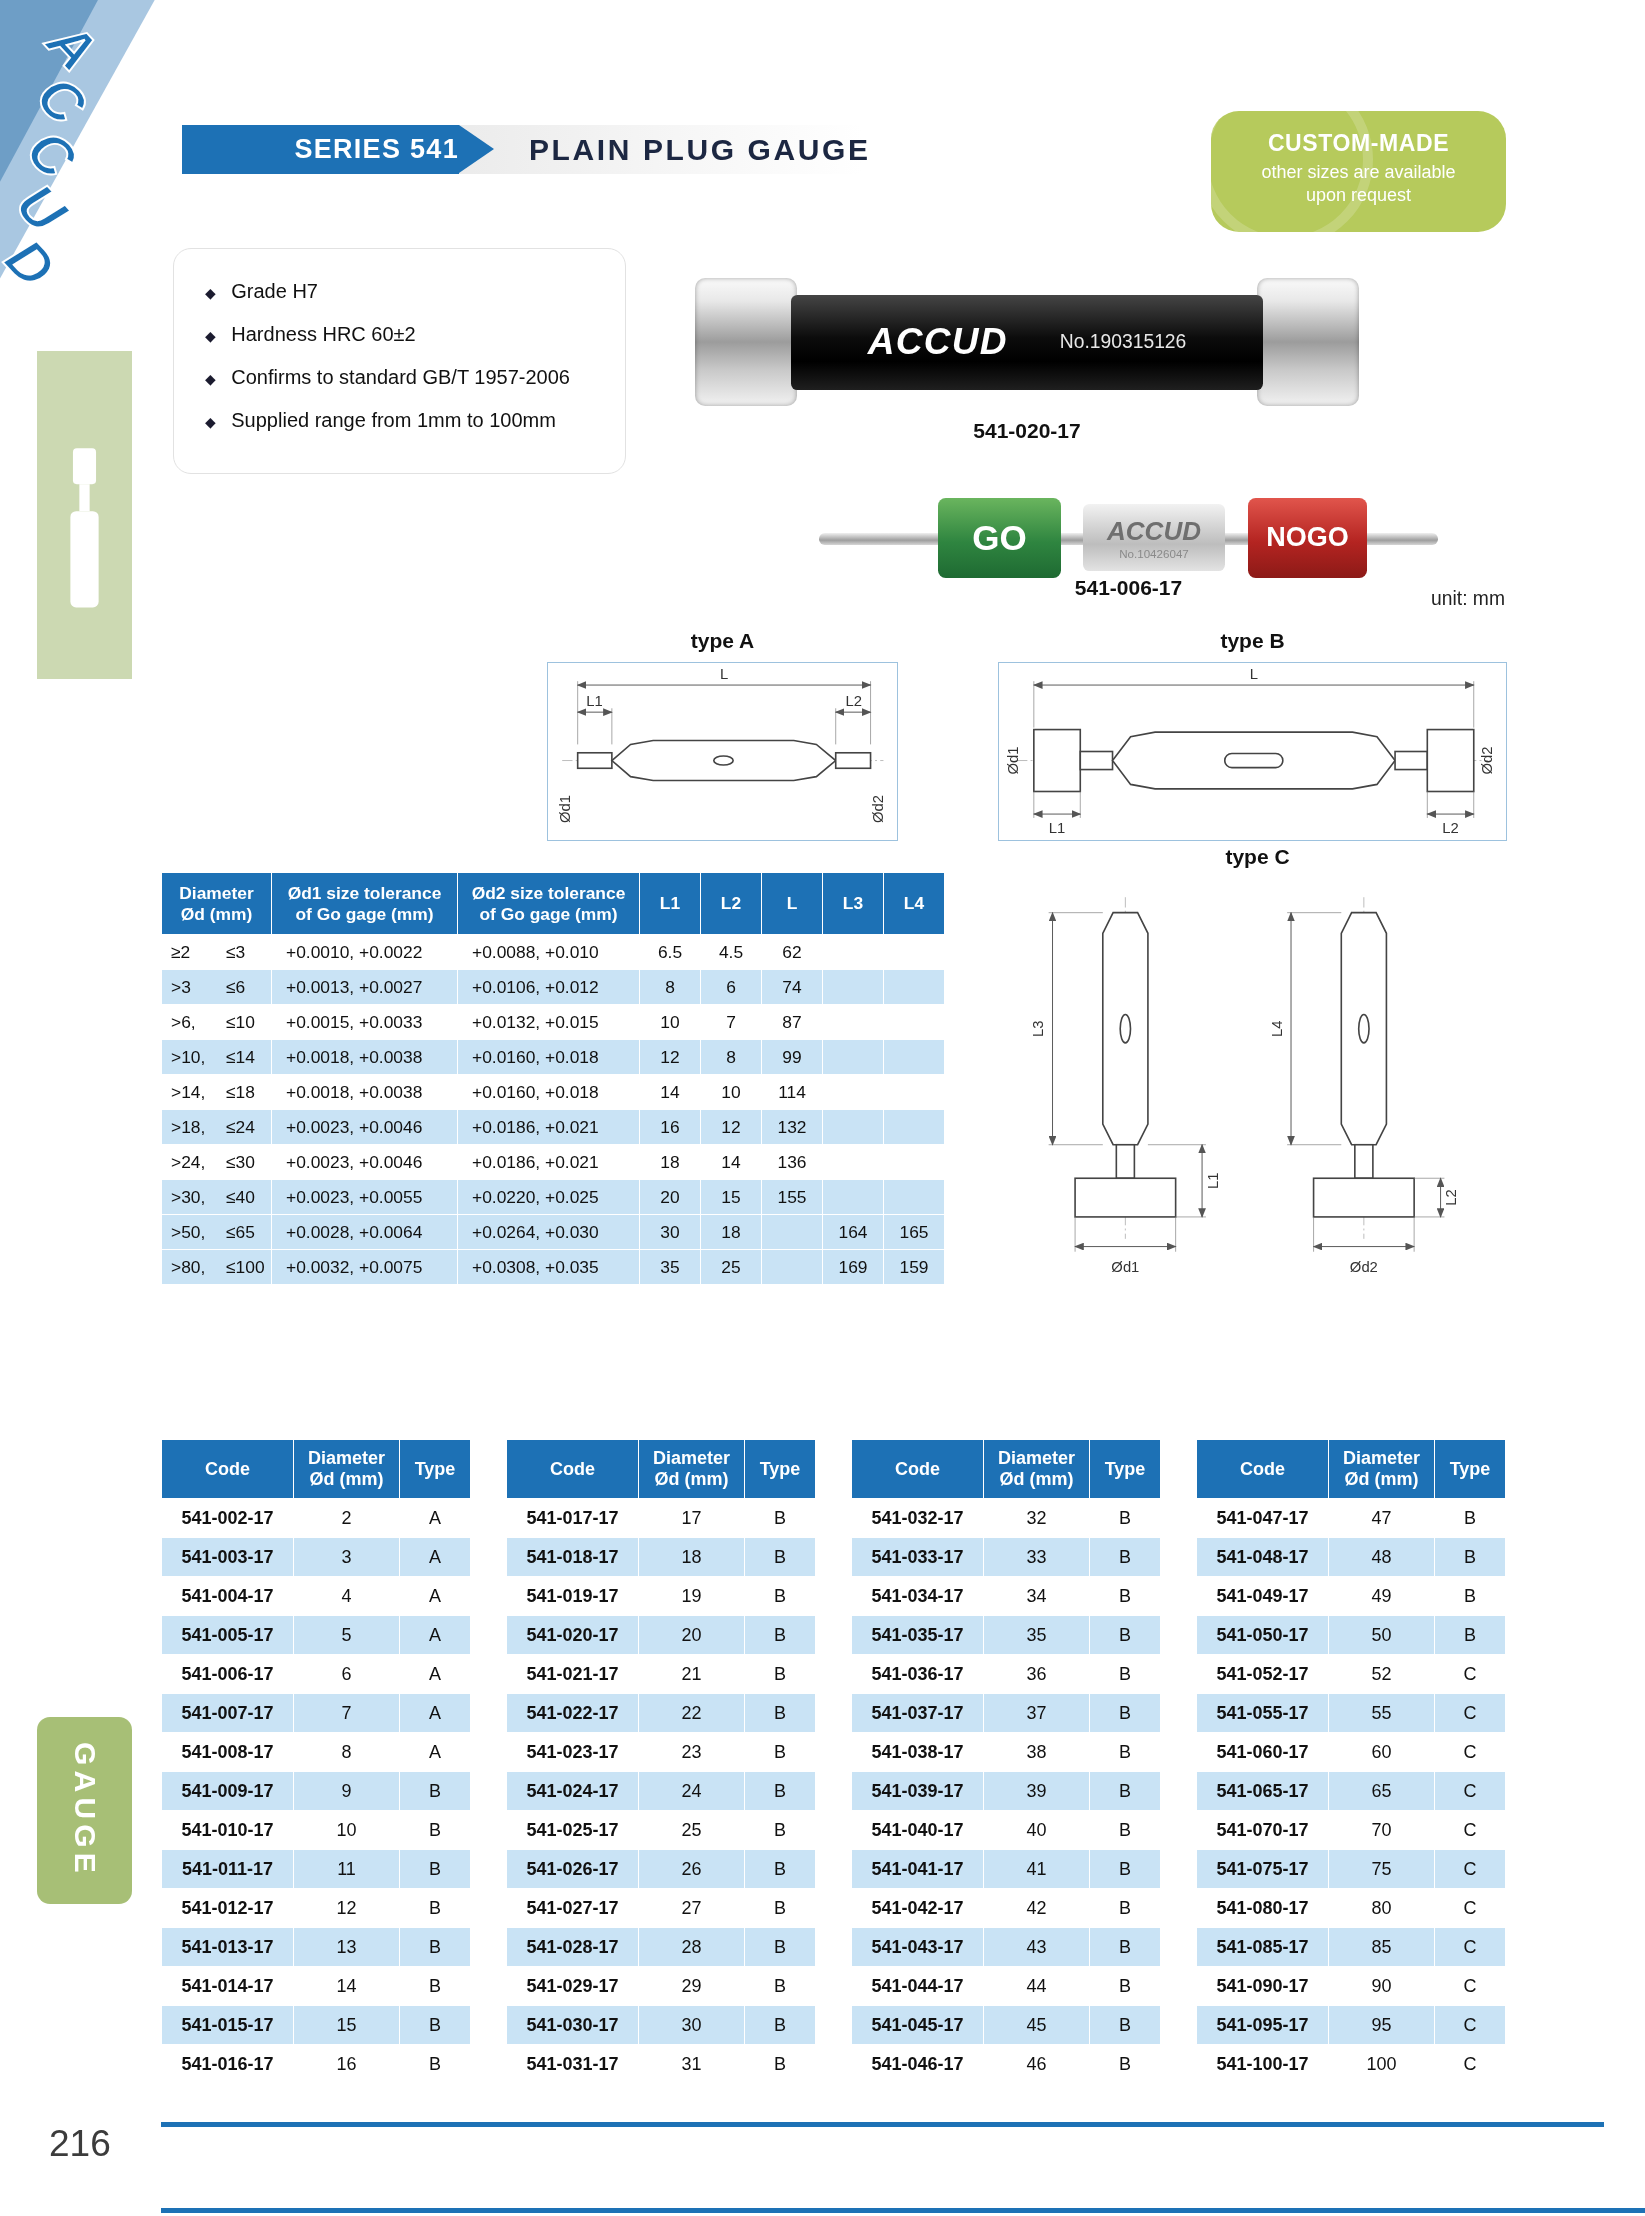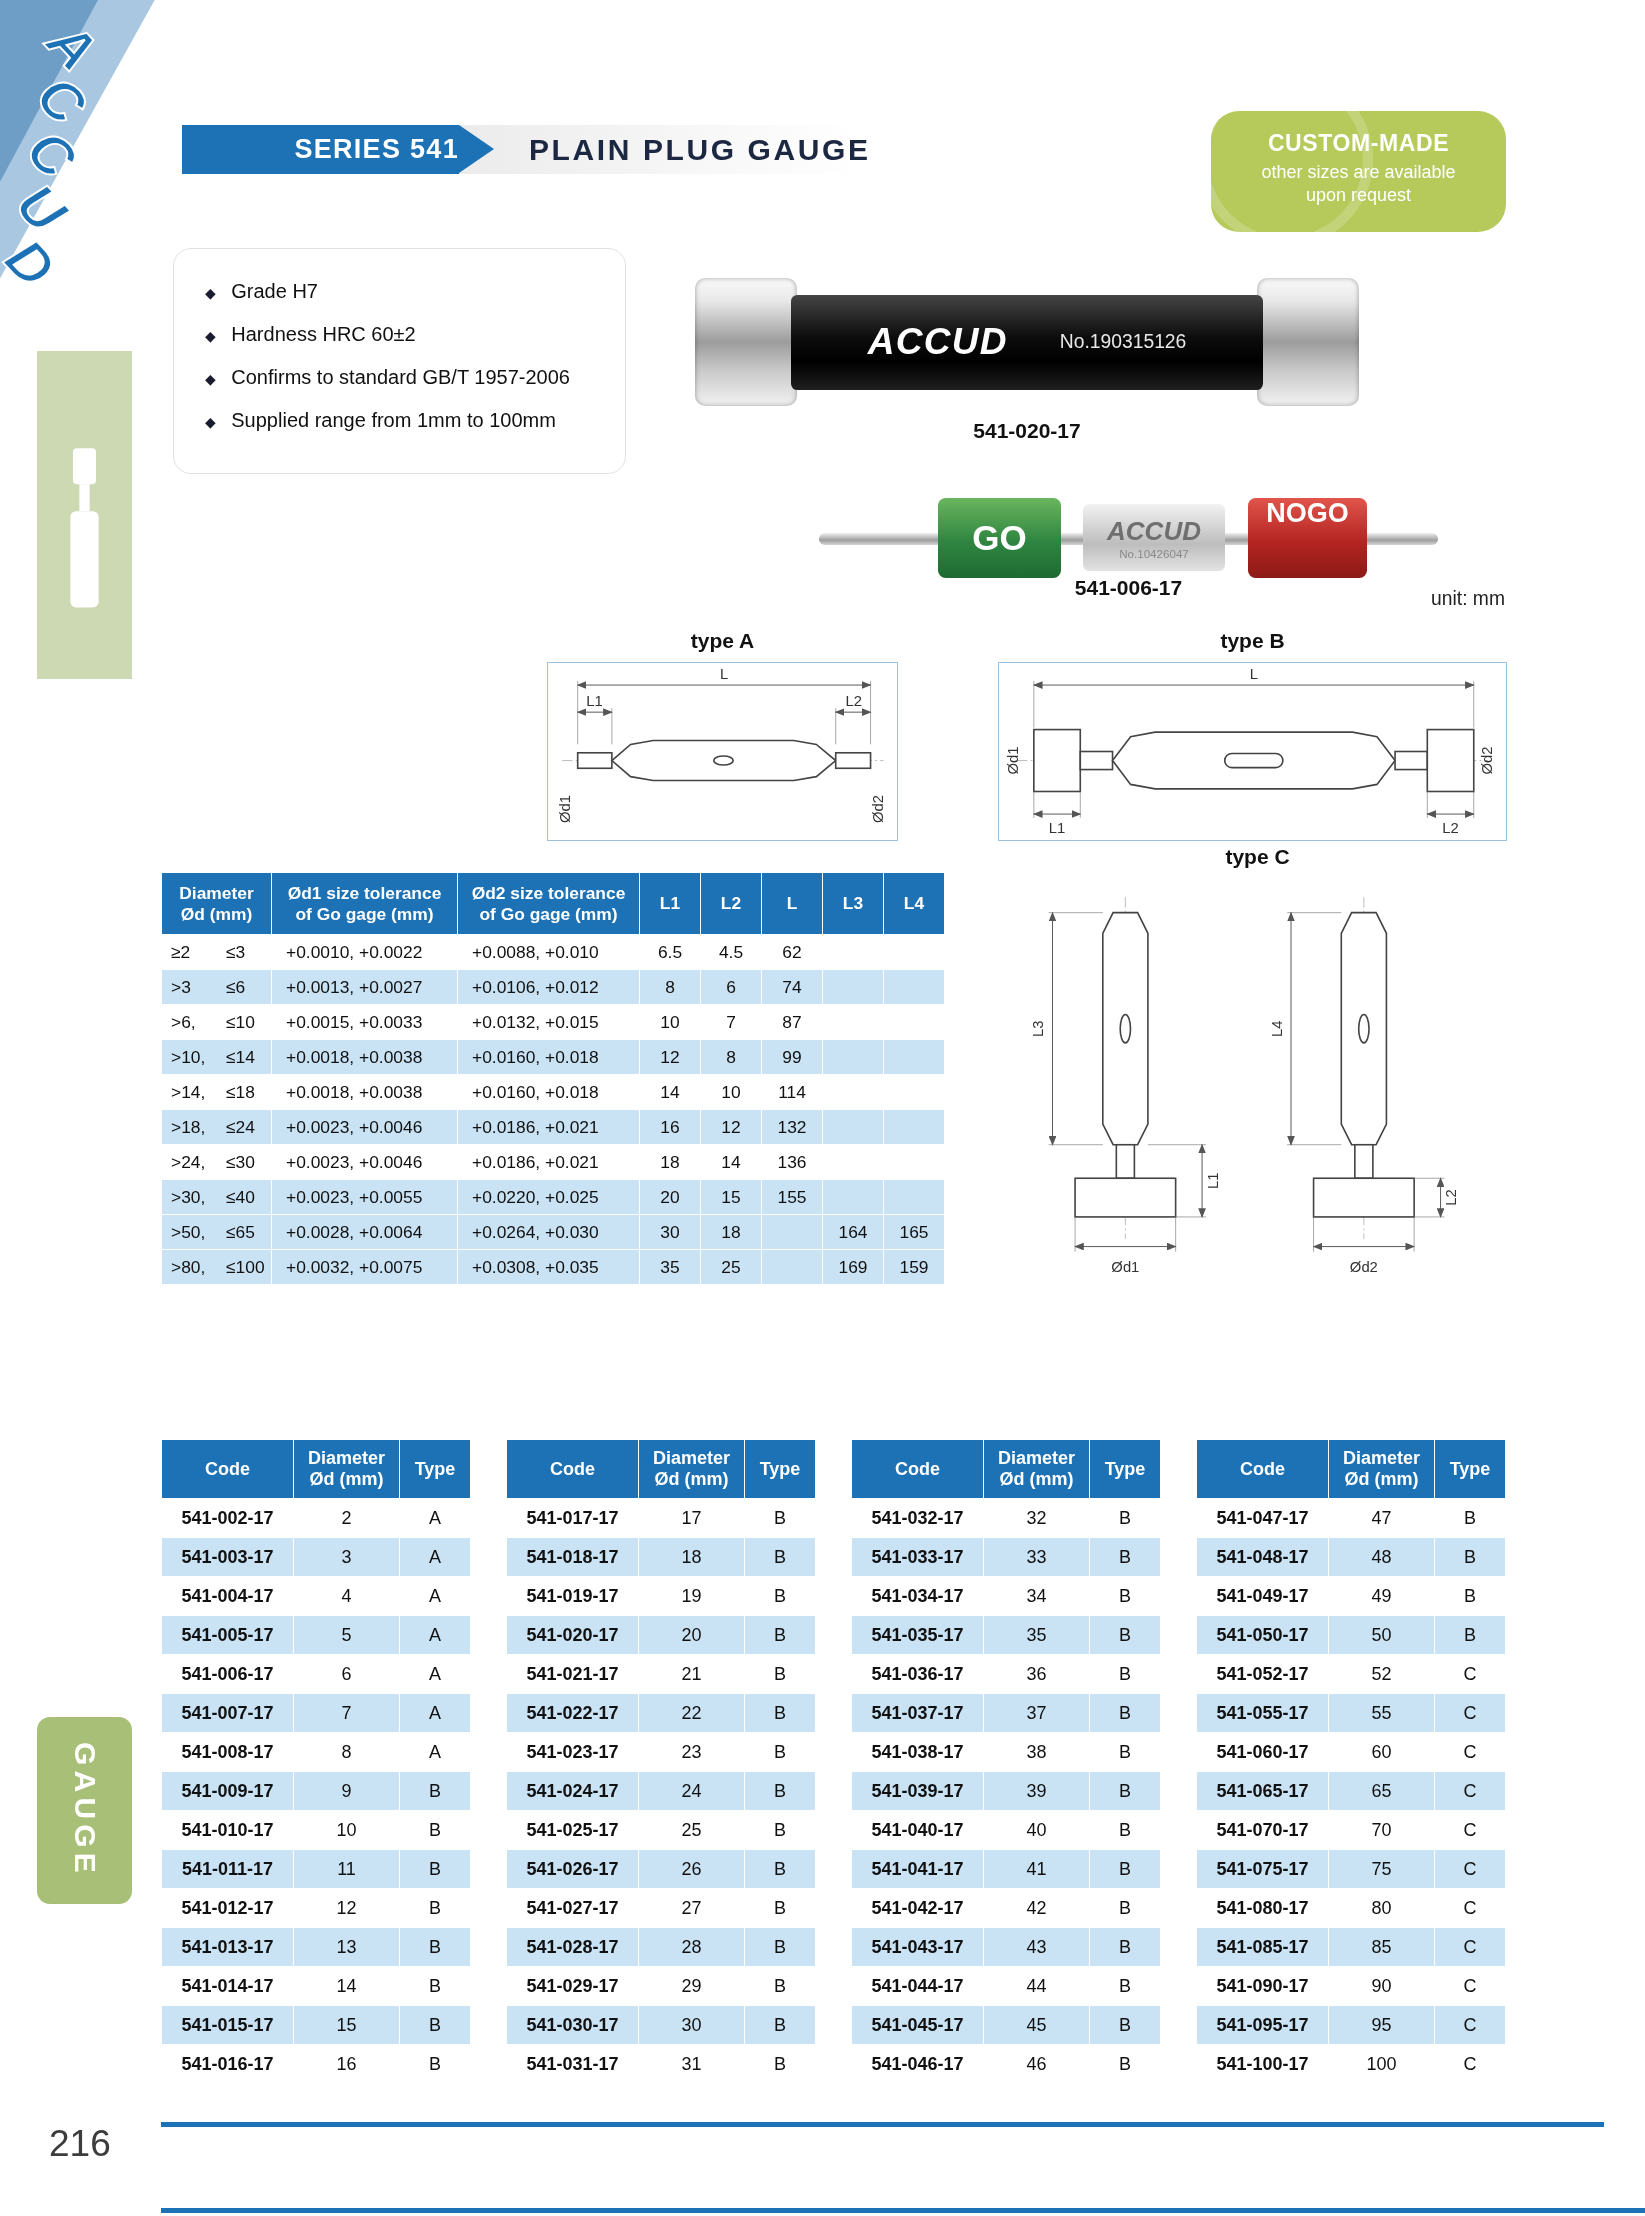--- a/index.html
+++ b/index.html
@@ -61,21 +61,21 @@
   .gg-go { position:absolute; left:119px; top:7.7px; width:123px; height:80px; border-radius:7.7px;
     background:linear-gradient(180deg,#6ab55e,#2f8540 55%,#1e6a32);
     display:flex; align-items:center; justify-content:center; color:#fff; font-weight:bold; font-size:35px; }
   .gg-mid { position:absolute; left:264px; top:14px; width:142px; height:67px; border-radius:6.4px;
     background:linear-gradient(180deg,#f2f2f2,#bdbdbd 60%,#e3e3e3);
     display:flex; flex-direction:column; align-items:center; justify-content:center; }
   .accud-small { font-style:italic; font-weight:bold; font-size:26px; color:#6f6f6f; }
   .gg-serial { font-size:11.6px; color:#8a8a8a; }
   .gg-nogo { position:absolute; left:429px; top:7.7px; width:119px; height:80px; border-radius:7.7px;
     background:linear-gradient(180deg,#e1554c,#b42421 55%,#8c1a17);
-    display:flex; align-items:flex-start; justify-content:center; color:#fff; font-weight:bold; font-size:27px; }
+    display:flex; align-items:center; justify-content:center; color:#fff; font-weight:bold; font-size:27px; }
 
   .unit-note { position:absolute; left:1348px; top:588px; width:157px; text-align:right; font-size:19.3px; color:#222; }
 
   
   .diag-label { position:absolute; font-size:21px; font-weight:bold; color:#111; text-align:center; }
   #labelA { left:547px; top:629px; width:351px; }
   #labelB { left:998px; top:629px; width:509px; }
   #labelC { left:1006px; top:845px; width:503px; }
   .diag-box { position:absolute; background:#fff; border:1.3px solid #9dc2de; }
   #diagA { left:547px; top:662px; width:351px; height:179px; }

